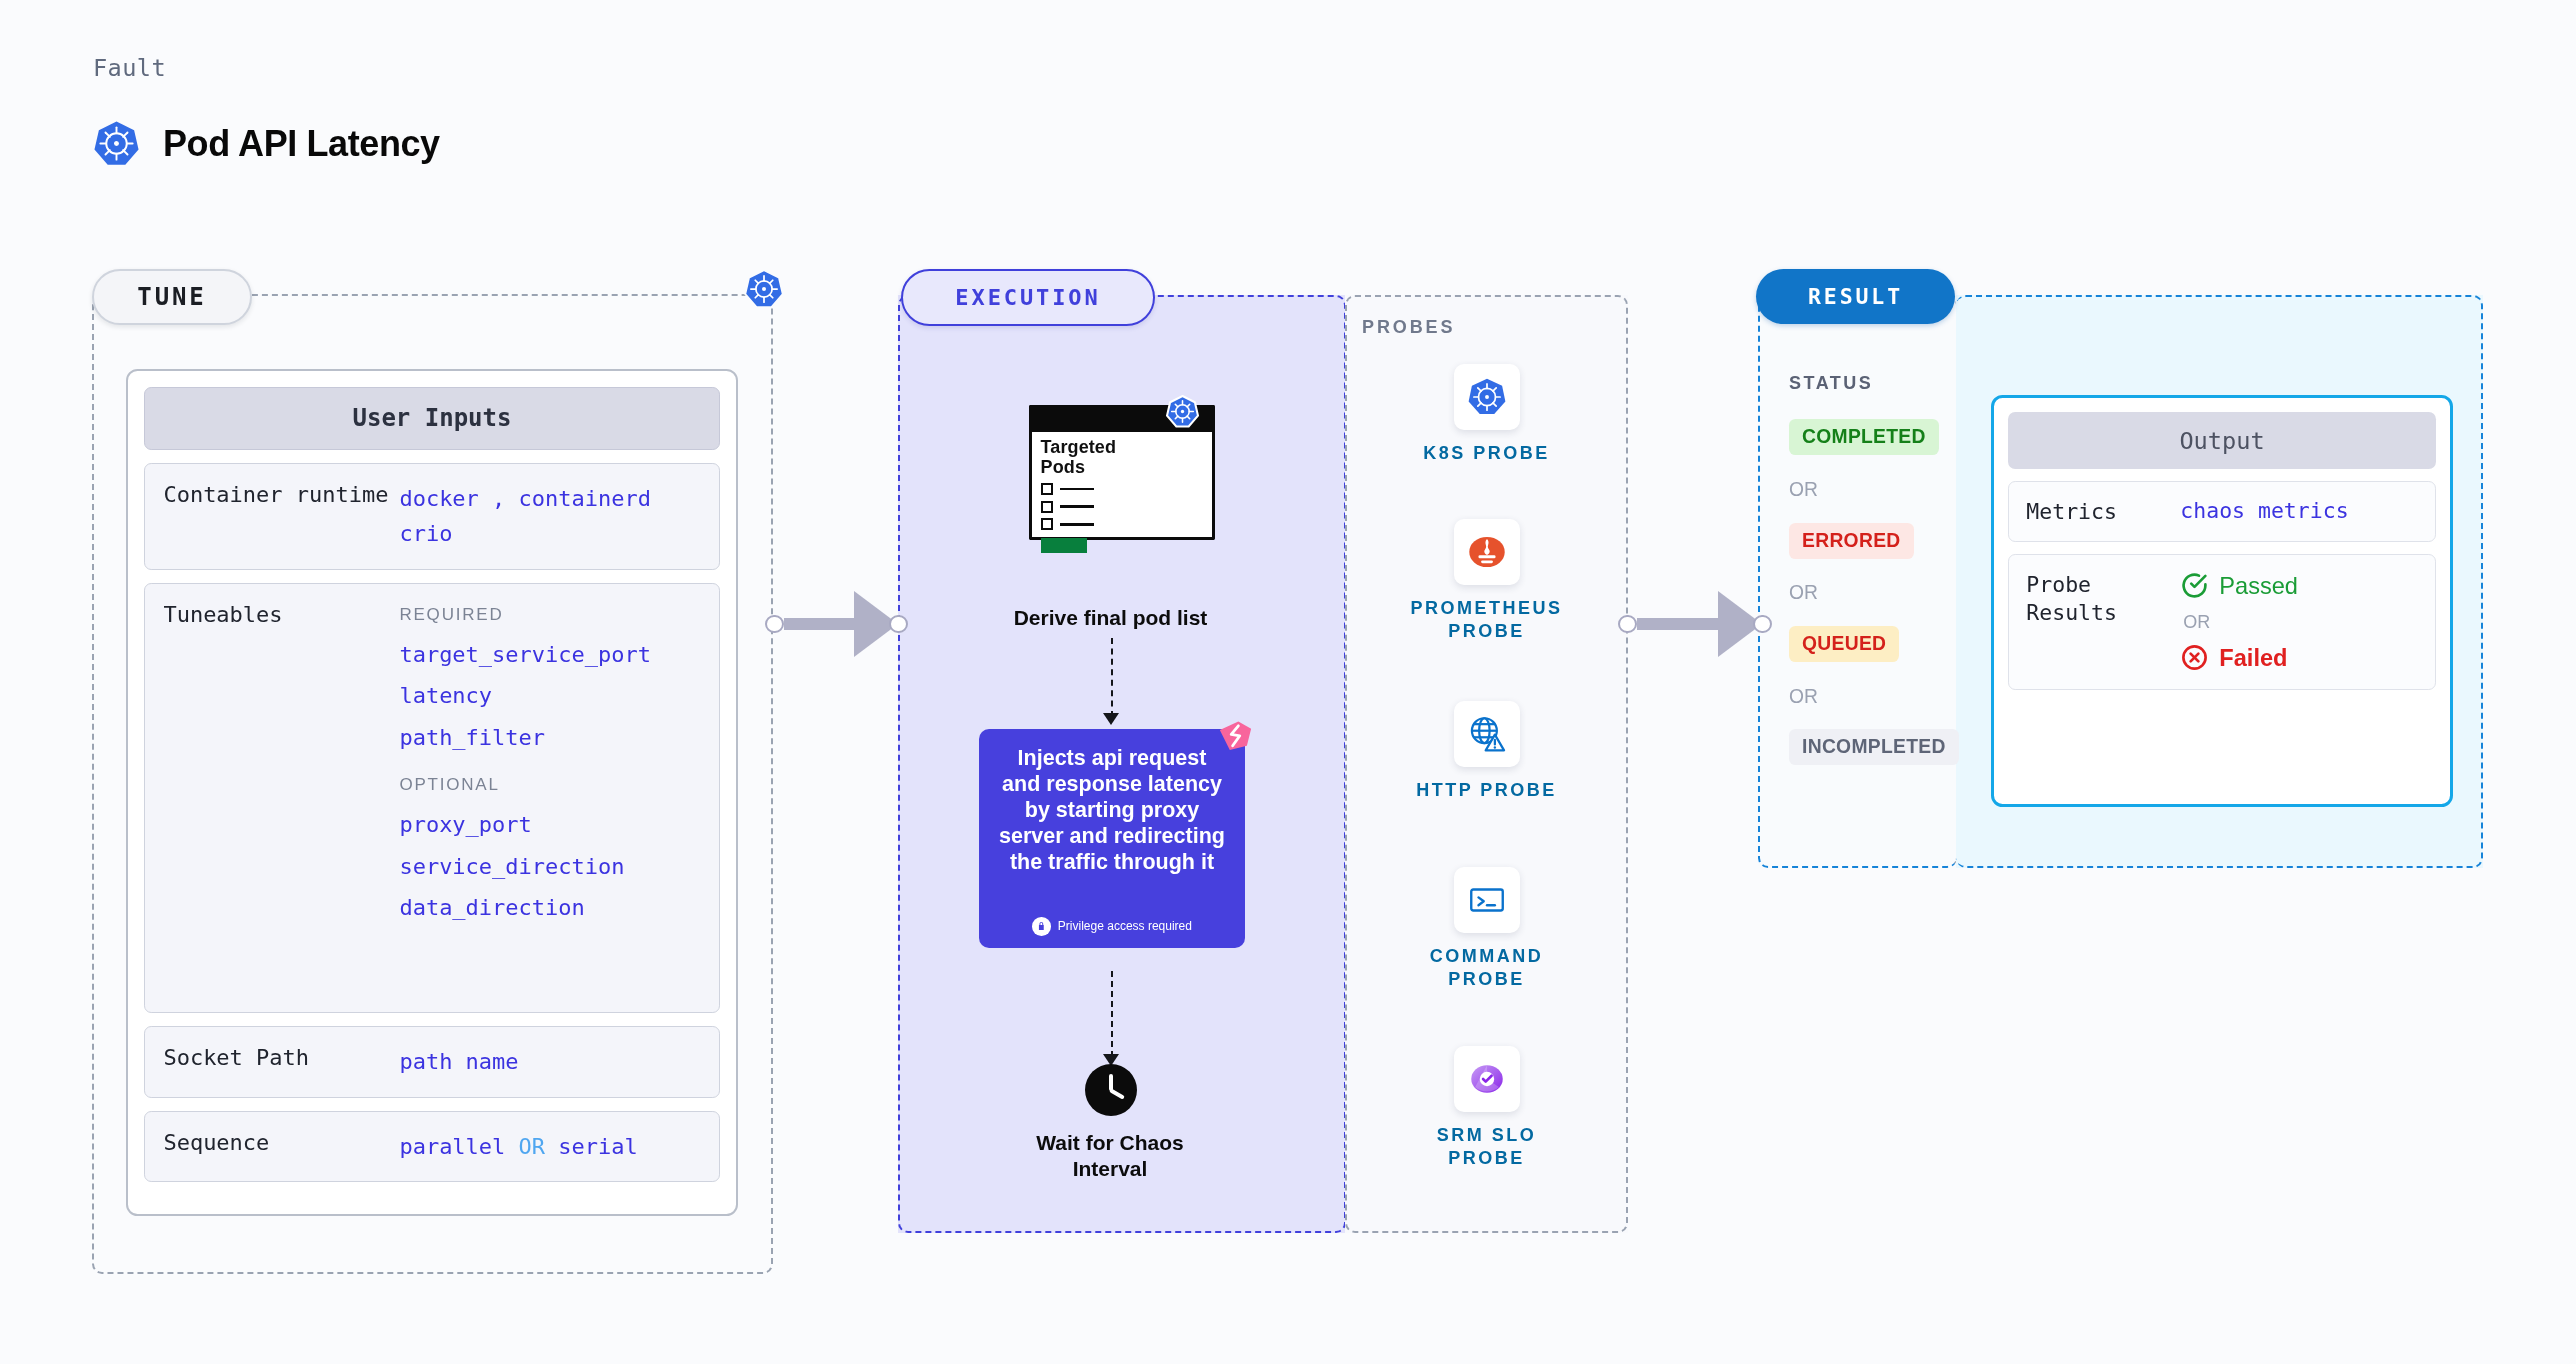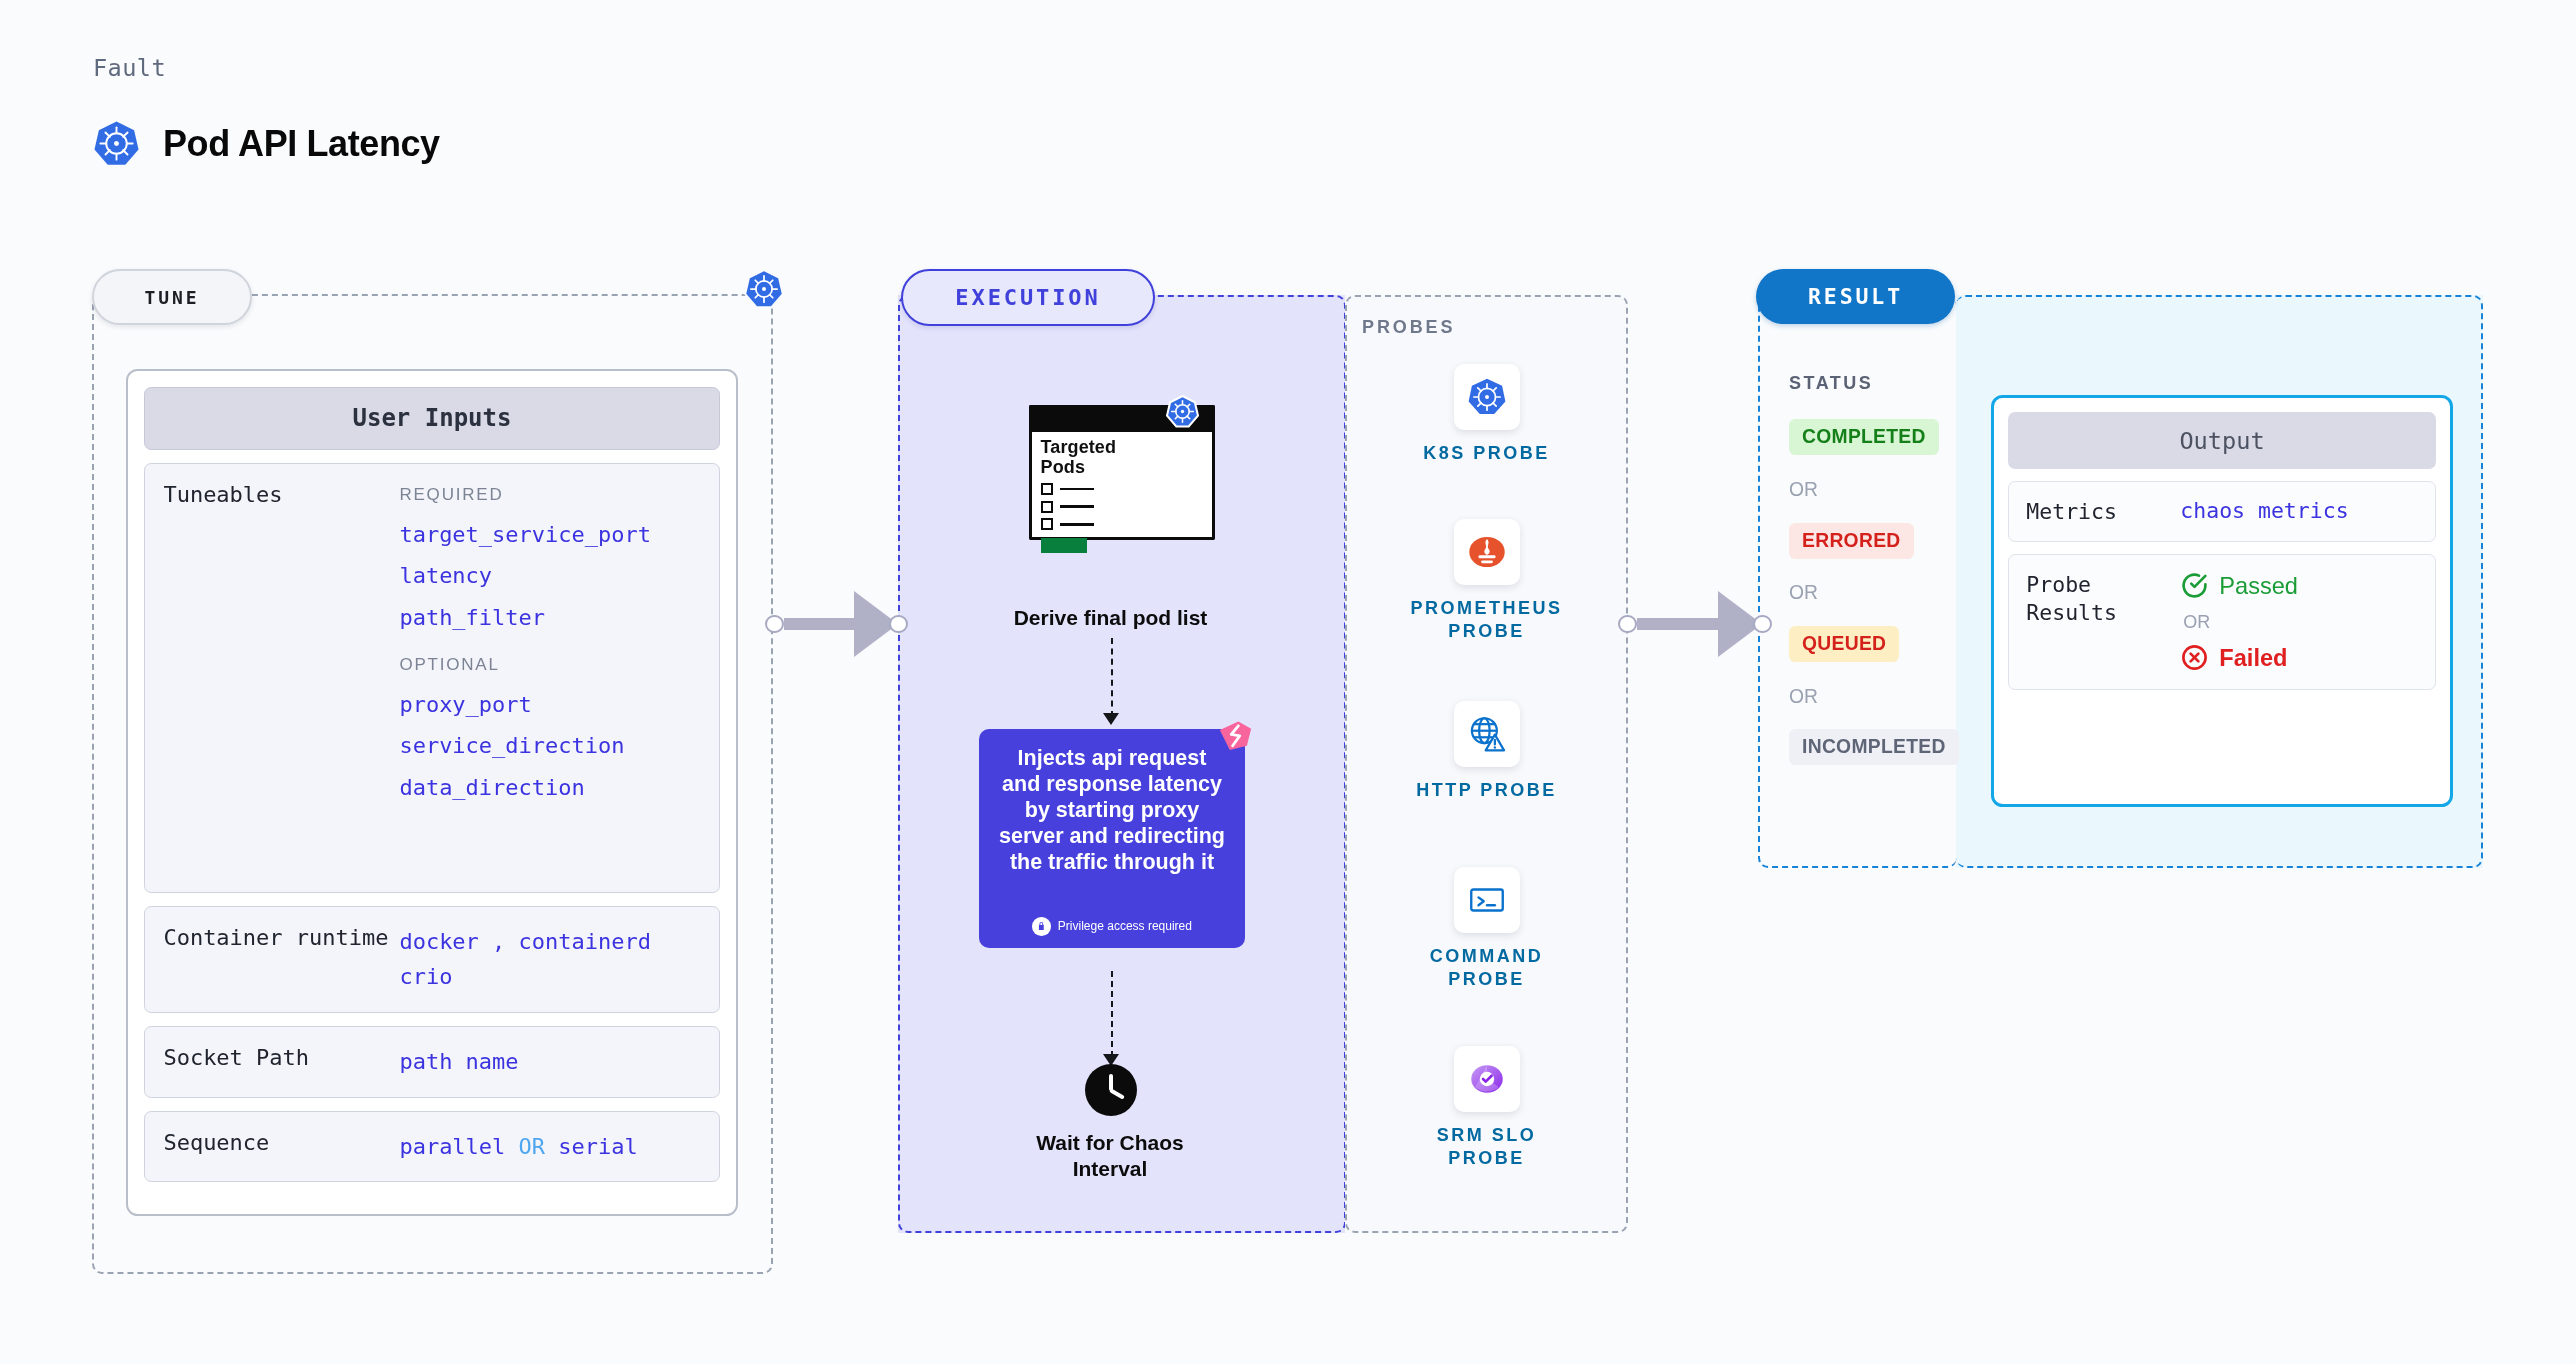--- a/index.html
+++ b/index.html
@@ -42,21 +42,21 @@
     font-weight: 700; letter-spacing: 2.9px;
     border-radius: 716px;
   }
 
   
   #tune-panel { left: 92px; top: 294px; width: 681px; height: 980px; }
   #tune-panel .panel-box { border: 2.1px dashed #9aa3b2; background: transparent; }
   #tune-pill {
     left: 92px; top: 269px; width: 160px; height: 56px;
     background: #f4f5f8; border: 2.1px solid #cfd4dd; color: #1b1e24;
-    font-size: 18px; box-shadow: 0 2.1px 5px rgba(20,25,40,.10);
+    font-size: 24px; box-shadow: 0 2.1px 5px rgba(20,25,40,.10);
   }
 
   
   #exec-panel { left: 898px; top: 295px; width: 448px; height: 938px;
                 background: #e3e3fb; }
   #exec-panel .panel-box { border: 2.9px dashed #4040db; }
   #exec-pill {
     left: 901px; top: 269px; width: 254px; height: 57px;
     background: #e8e8fc; border: 2.9px solid #4040db; color: #4040db;
     font-size: 22px; box-shadow: 0 2.1px 5px rgba(40,40,150,.13);
@@ -358,39 +358,39 @@
   <div class="conn" id="conn2">
     <div class="dot"></div>
     <div class="bar"></div>
     <div class="arw"></div>
     <div class="dot"></div>
   </div>
 
   <div class="ui-card">
     <div class="ui-head">User Inputs</div>
 
+    <div class="ui-row">
+      <div class="lbl">Container runtime</div>
+      <div class="val">
+        <div>docker , containerd</div>
+        <div>crio</div>
+      </div>
+    </div>
+
     <div class="ui-row" id="row-tuneables">
       <div class="lbl">Tuneables</div>
       <div class="val">
         <div class="sub">REQUIRED</div>
         <div>target_service_port</div>
         <div>latency</div>
         <div>path_filter</div>
         <div class="sub second">OPTIONAL</div>
         <div>proxy_port</div>
         <div>service_direction</div>
         <div>data_direction</div>
-      </div>
-    </div>
-
-    <div class="ui-row">
-      <div class="lbl">Container runtime</div>
-      <div class="val">
-        <div>docker , containerd</div>
-        <div>crio</div>
       </div>
     </div>
 
     <div class="ui-row">
       <div class="lbl">Socket Path</div>
       <div class="val">path name</div>
     </div>
 
     <div class="ui-row">
       <div class="lbl">Sequence</div>

